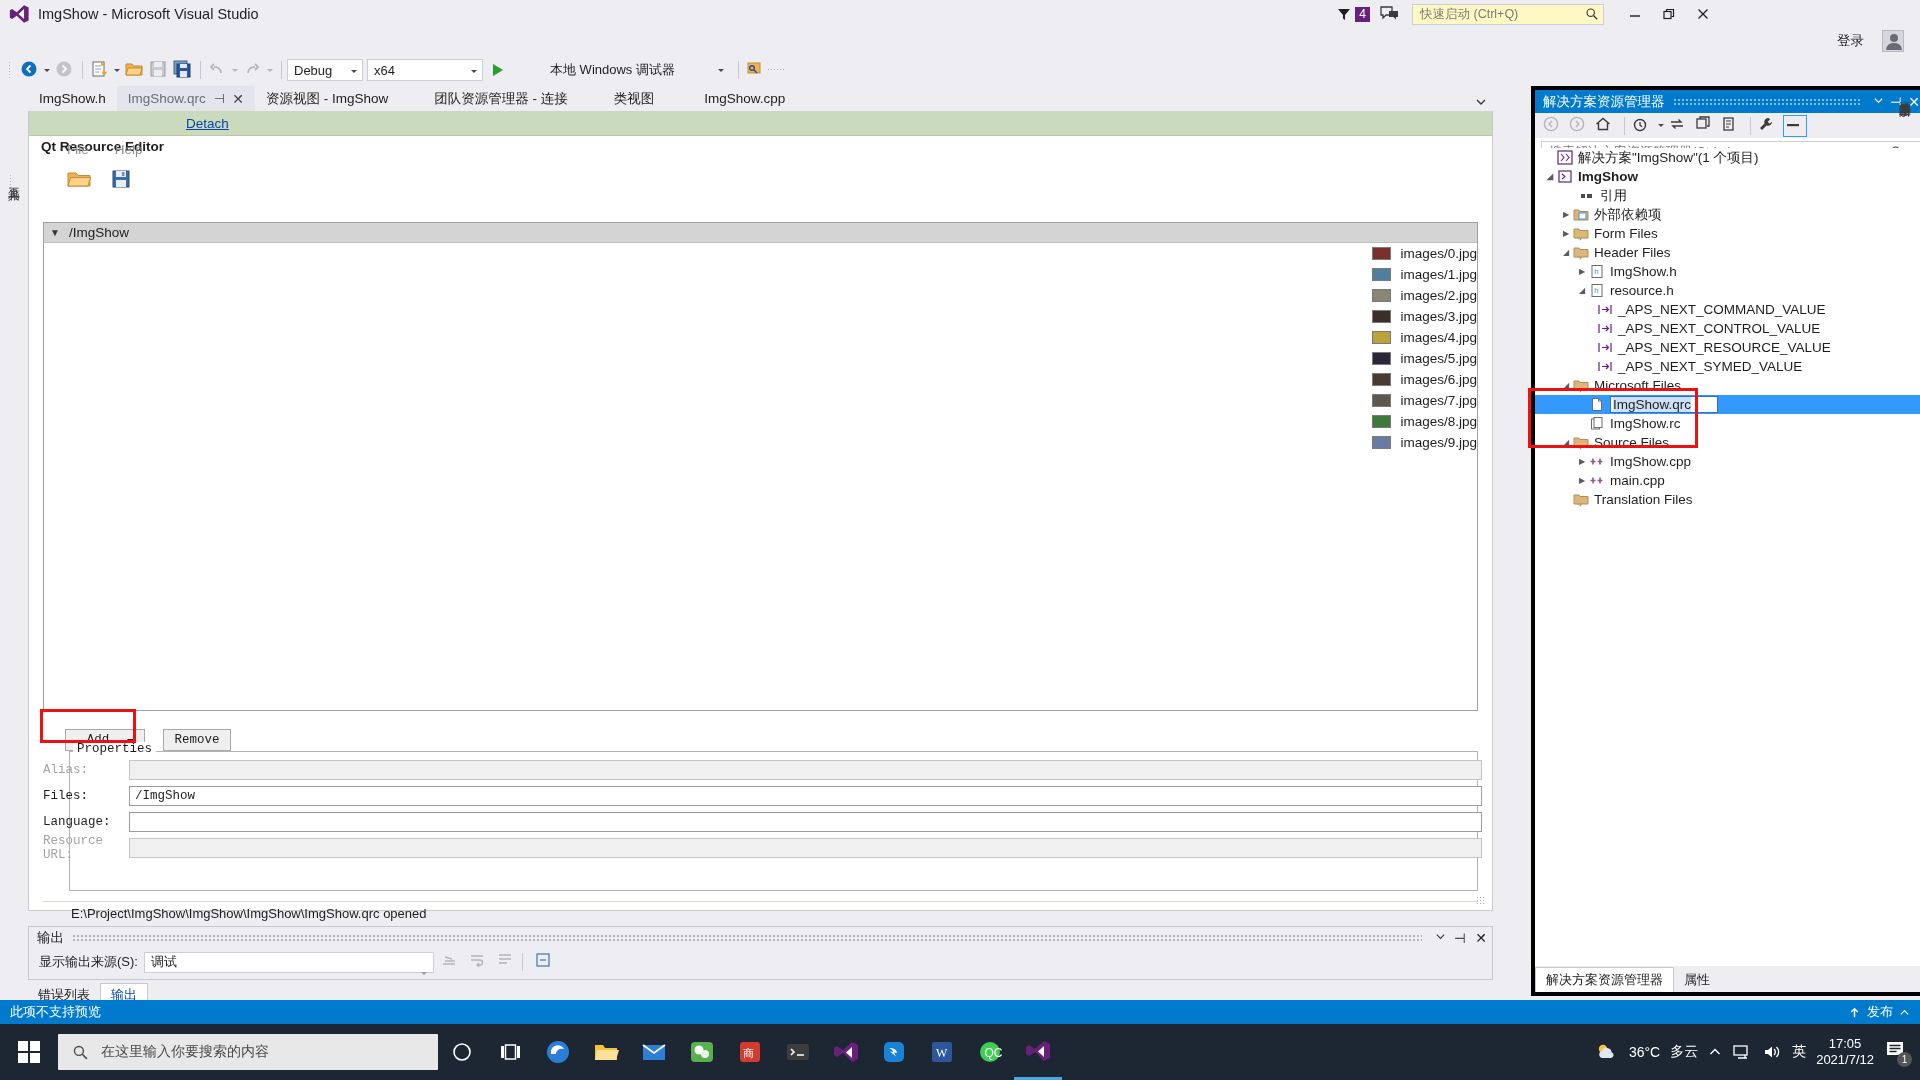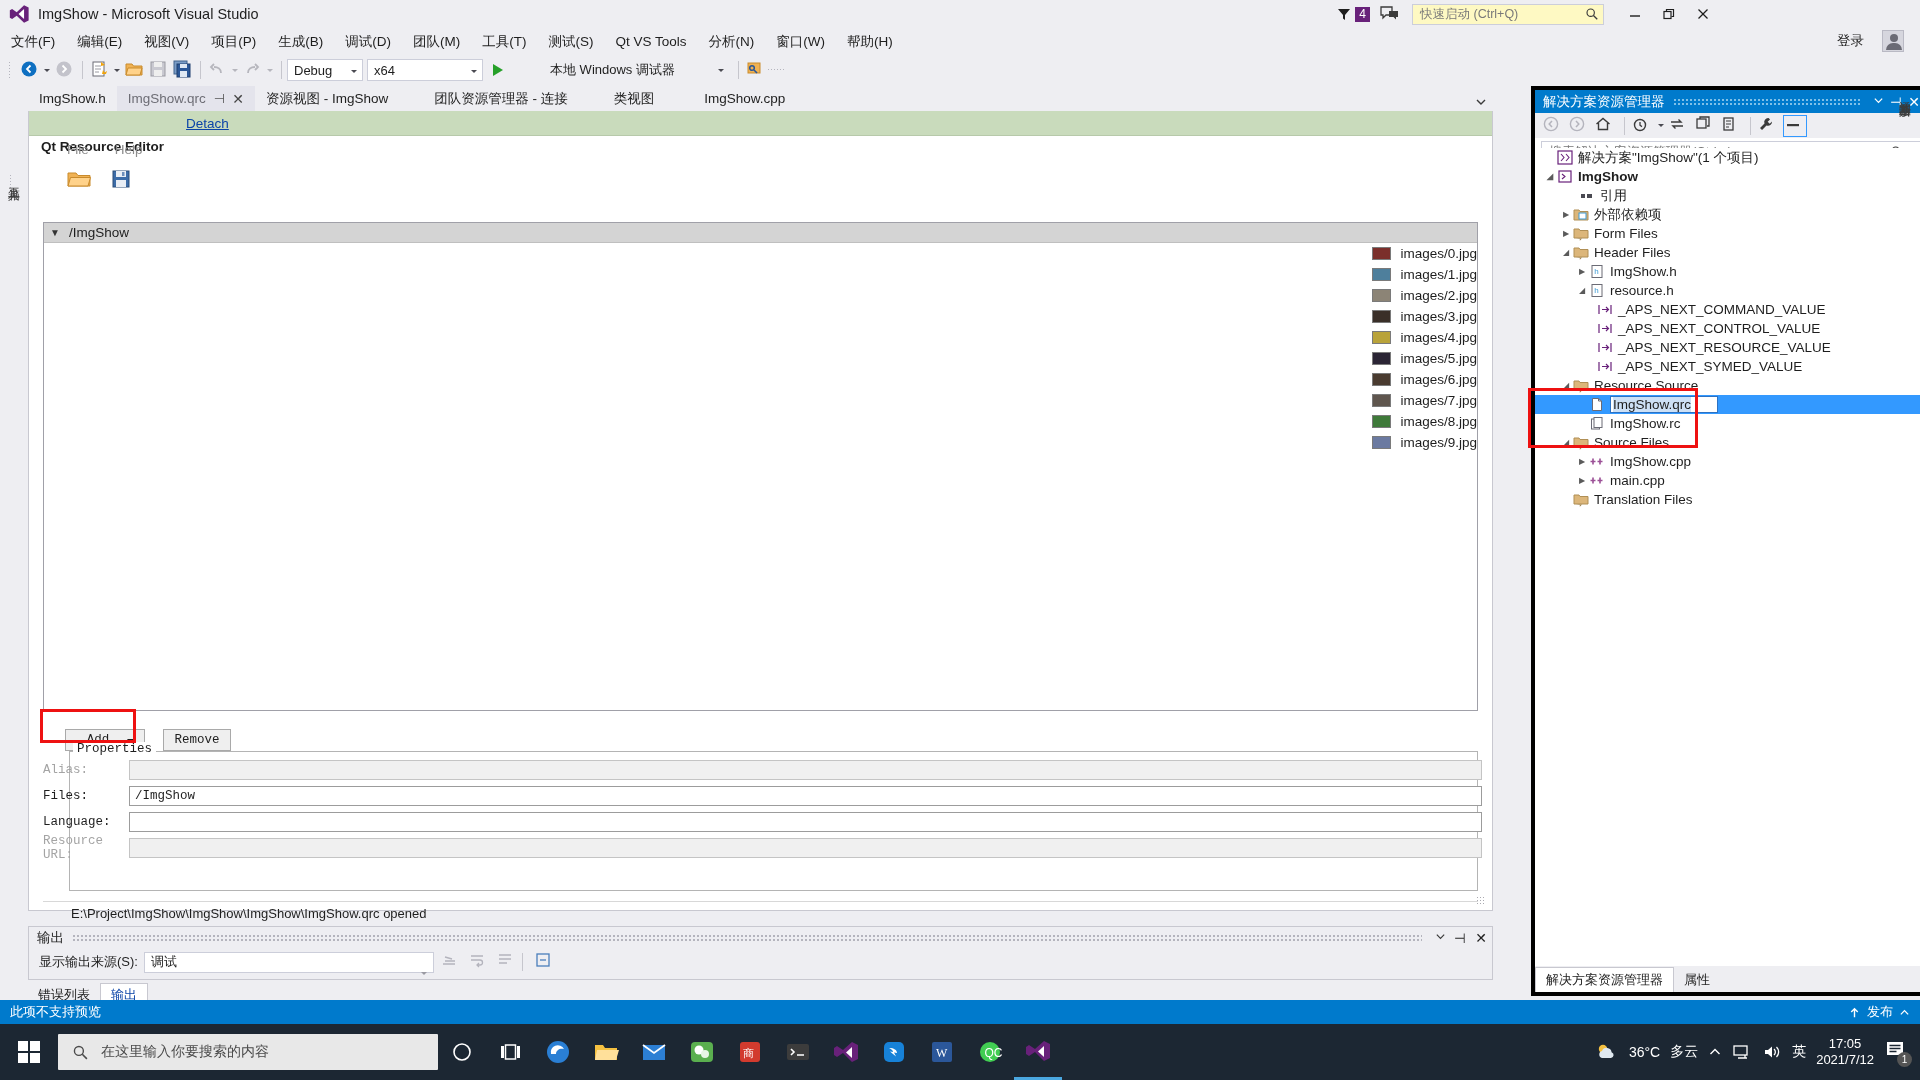--- a/index.html
+++ b/index.html
@@ -287,35 +287,20 @@
       </div>
       <div class="winbtn">
         <svg width="12" height="12" viewBox="0 0 12 12">
           <line x1="1.5" y1="1.5" x2="10.5" y2="10.5" stroke="#1e1e1e" stroke-width="1.3"></line>
           <line x1="10.5" y1="1.5" x2="1.5" y2="10.5" stroke="#1e1e1e" stroke-width="1.3"></line>
         </svg>
       </div>
     </div>
   </div>
 
-  <div class="menubar">
-    <div class="menu-item">文件(F)</div>
-    <div class="menu-item">编辑(E)</div>
-    <div class="menu-item">视图(V)</div>
-    <div class="menu-item">项目(P)</div>
-    <div class="menu-item">生成(B)</div>
-    <div class="menu-item">调试(D)</div>
-    <div class="menu-item">团队(M)</div>
-    <div class="menu-item">工具(T)</div>
-    <div class="menu-item">测试(S)</div>
-    <div class="menu-item">Qt VS Tools</div>
-    <div class="menu-item">分析(N)</div>
-    <div class="menu-item">窗口(W)</div>
-    <div class="menu-item">帮助(H)</div>
-  </div>
   <div class="signin">登录</div>
   <div class="acct-icon"></div>
 
   <div class="toolbar">
     <div class="grip"></div>
     <span class="tb-ico">
       <svg width="20" height="20" viewBox="0 0 20 20">
           <circle cx="10" cy="10" r="7.5" fill="#0e6fc1"></circle>
           <path d="M11.5 6.5 8 10l3.5 3.5" fill="none" stroke="#fff" stroke-width="1.8"></path>
         </svg>
@@ -811,21 +796,21 @@
       </div>
 
       <div class="tr" style="padding-left:24px">
         <span class="tw">◢</span>
         <span class="ti">
           <svg width="16" height="15" viewBox="0 0 16 15">
               <path d="M1 3h5l1 1.5h8V12H1z" fill="#dcb67a" stroke="#b08f55"></path>
               <path d="M3 12.5h6l-2.2 2.3V13z" fill="#9a7c46"></path>
             </svg>
         </span>
-        <span>Resource Source</span>
+        <span>Microsoft Files</span>
       </div>
 
       <div class="tr sel" style="padding-left:40px">
         <span class="tw"></span>
         <span class="ti">
           <svg width="16" height="15" viewBox="0 0 16 15">
               <path d="M3.5 1.5h6L12.5 4v9.5h-9z" fill="#fff" stroke="#6b6b75"></path>
               <path d="M9.5 1.5V4h3" fill="none" stroke="#6b6b75"></path>
             </svg>
         </span>

